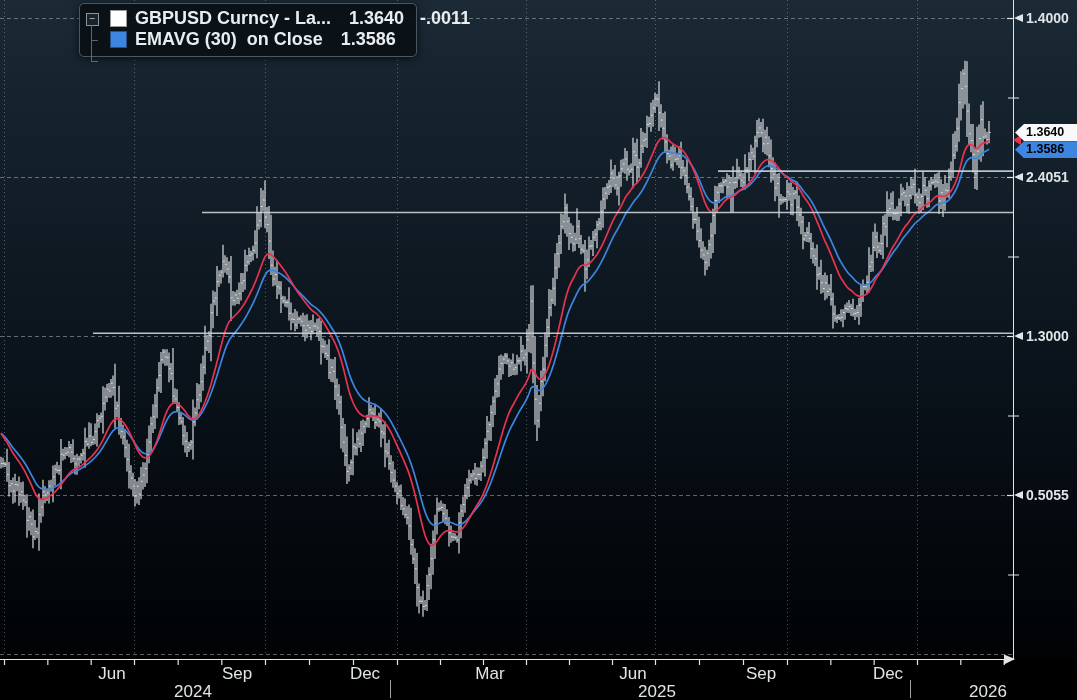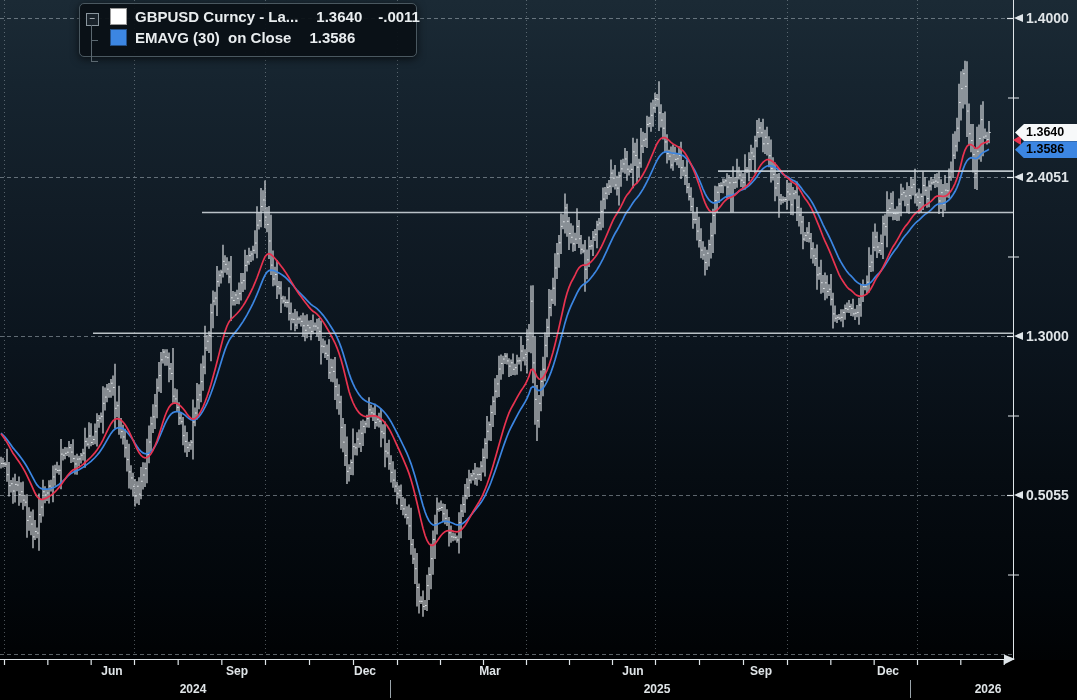--- a/index.html
+++ b/index.html
@@ -5,33 +5,33 @@
   html,body{margin:0;padding:0;background:#000;}
   #stage{position:relative;width:1077px;height:700px;overflow:hidden;
          font-family:"Liberation Sans",sans-serif;
          background:linear-gradient(180deg,#1b2a35 0%,#16242f 12%,#111c26 30%,#0b141d 50%,#060c12 68%,#02060a 85%,#000 100%);}
   #bottomstrip{position:absolute;left:0;top:660px;width:1077px;height:40px;background:#000;}
   #plot{position:absolute;left:0;top:0;}
   
   .legend{position:absolute;left:79px;top:3px;width:338px;box-sizing:border-box;
           background:rgba(10,16,21,0.94);border:1px solid #4a5860;border-radius:5px;
           padding:4px 10px 6px 8px;box-shadow:0 2px 8px rgba(0,0,0,.65);z-index:10;}
-  .lg-row{display:flex;height:21px;color:#e9edef;font-size:15px;font-weight:600;}
+  .lg-row{display:flex;align-items:center;height:21px;color:#e9edef;font-size:18px;font-weight:600;}
   .lg-rows{margin-left:22px;}
   .lg-swatch{width:15px;height:15px;margin-right:8px;flex:0 0 15px;border:1px solid rgba(0,0,0,.4);}
   .lg-label{white-space:pre;}
   .lg-val{margin-left:18px;}
   .lg-chg{margin-left:16px;}
   .lg-expander{position:absolute;left:6px;top:9px;width:11px;height:11px;border:1px solid #8a969e;
                background:#1a232b;color:#cfd6da;font-size:10px;line-height:9px;text-align:center;}
   .lg-vline{position:absolute;left:11px;top:21px;width:1px;height:37px;background:#5b6870;}
   .lg-stub{position:absolute;left:12px;width:6px;height:1px;background:#5b6870;}
   
   .ylabel{position:absolute;left:1026px;color:#dfe4e7;font-size:14px;font-weight:600;line-height:16px;}
-  .xlabel{position:absolute;color:#dfe4e7;font-size:12px;font-weight:700;transform:translateX(-50%);}
+  .xlabel{position:absolute;color:#dfe4e7;font-size:17px;font-weight:400;transform:translateX(-50%);}
   .ysep{position:absolute;top:680px;width:1px;height:18px;background:#9aa4aa;}
   
   .tag{position:absolute;left:1015px;width:62px;height:17px;line-height:17px;box-sizing:border-box;
        padding-left:11px;font-size:12.5px;font-weight:bold;color:#000;
        clip-path:polygon(0 50%,9px 0,100% 0,100% 100%,9px 100%);z-index:6;}
   .redmark{position:absolute;left:1013px;width:0;height:0;z-index:5;
            border-top:5px solid transparent;border-bottom:5px solid transparent;}
 </style>
 </head>
 <body>

